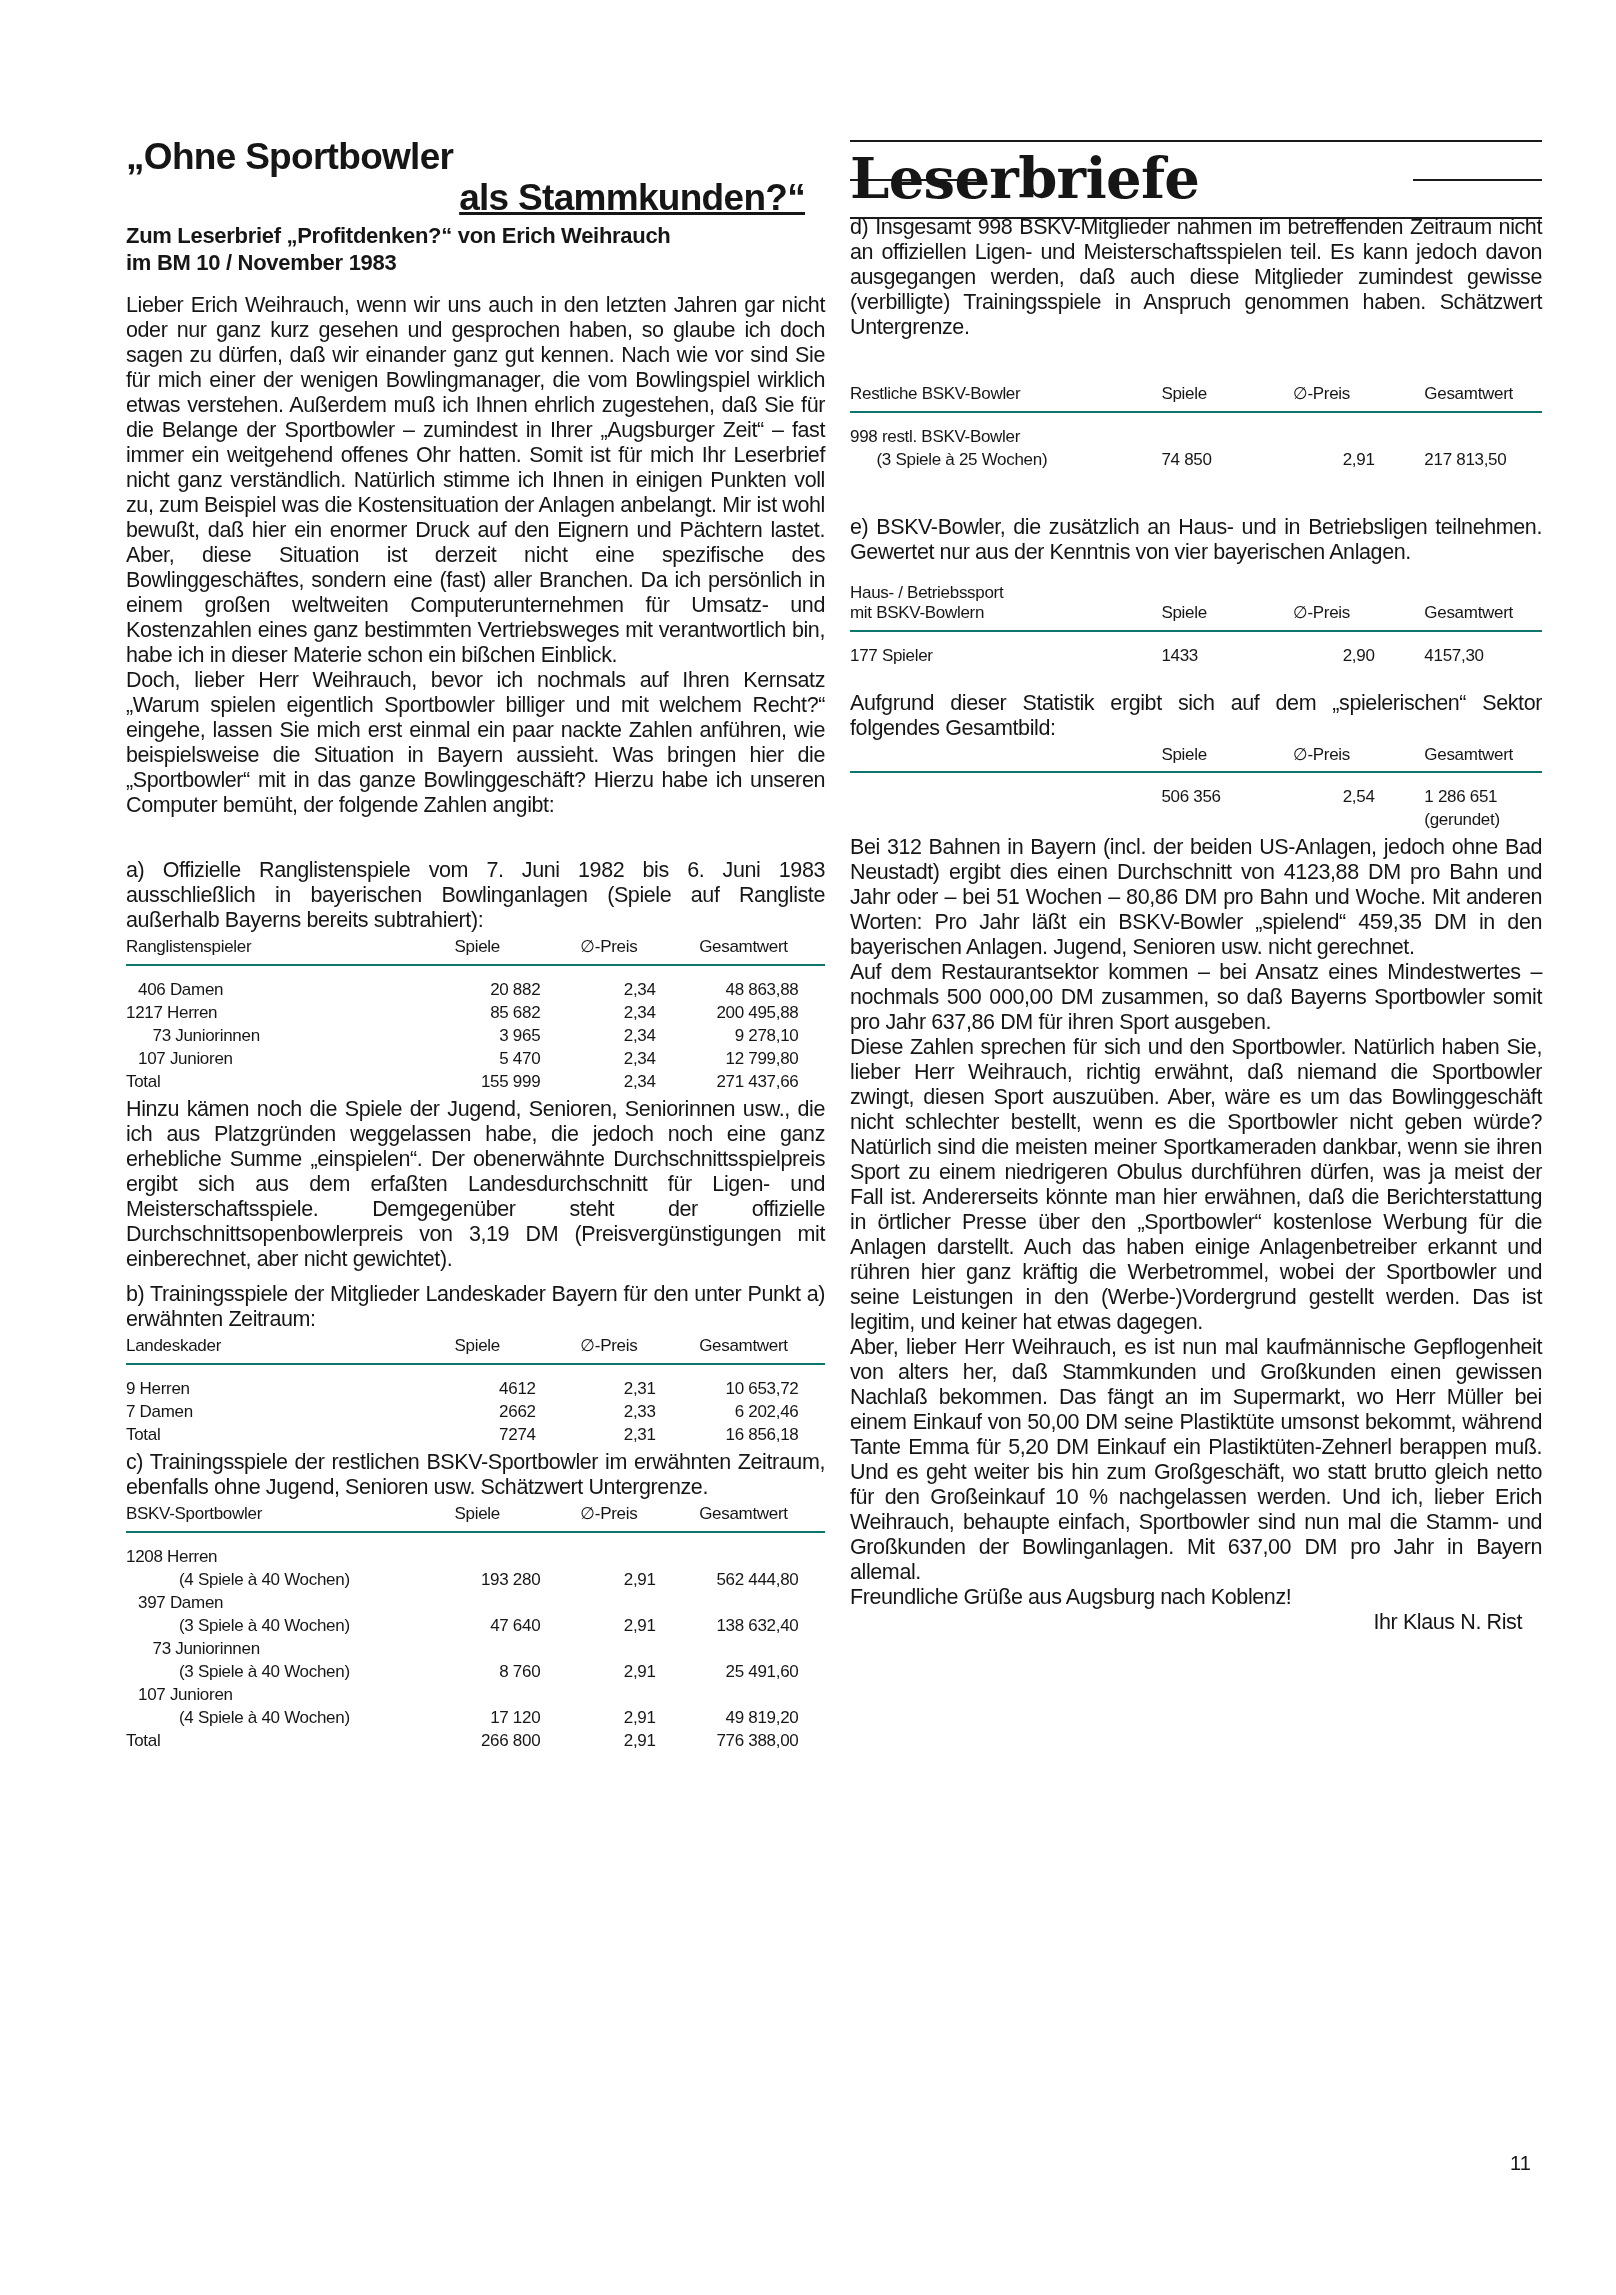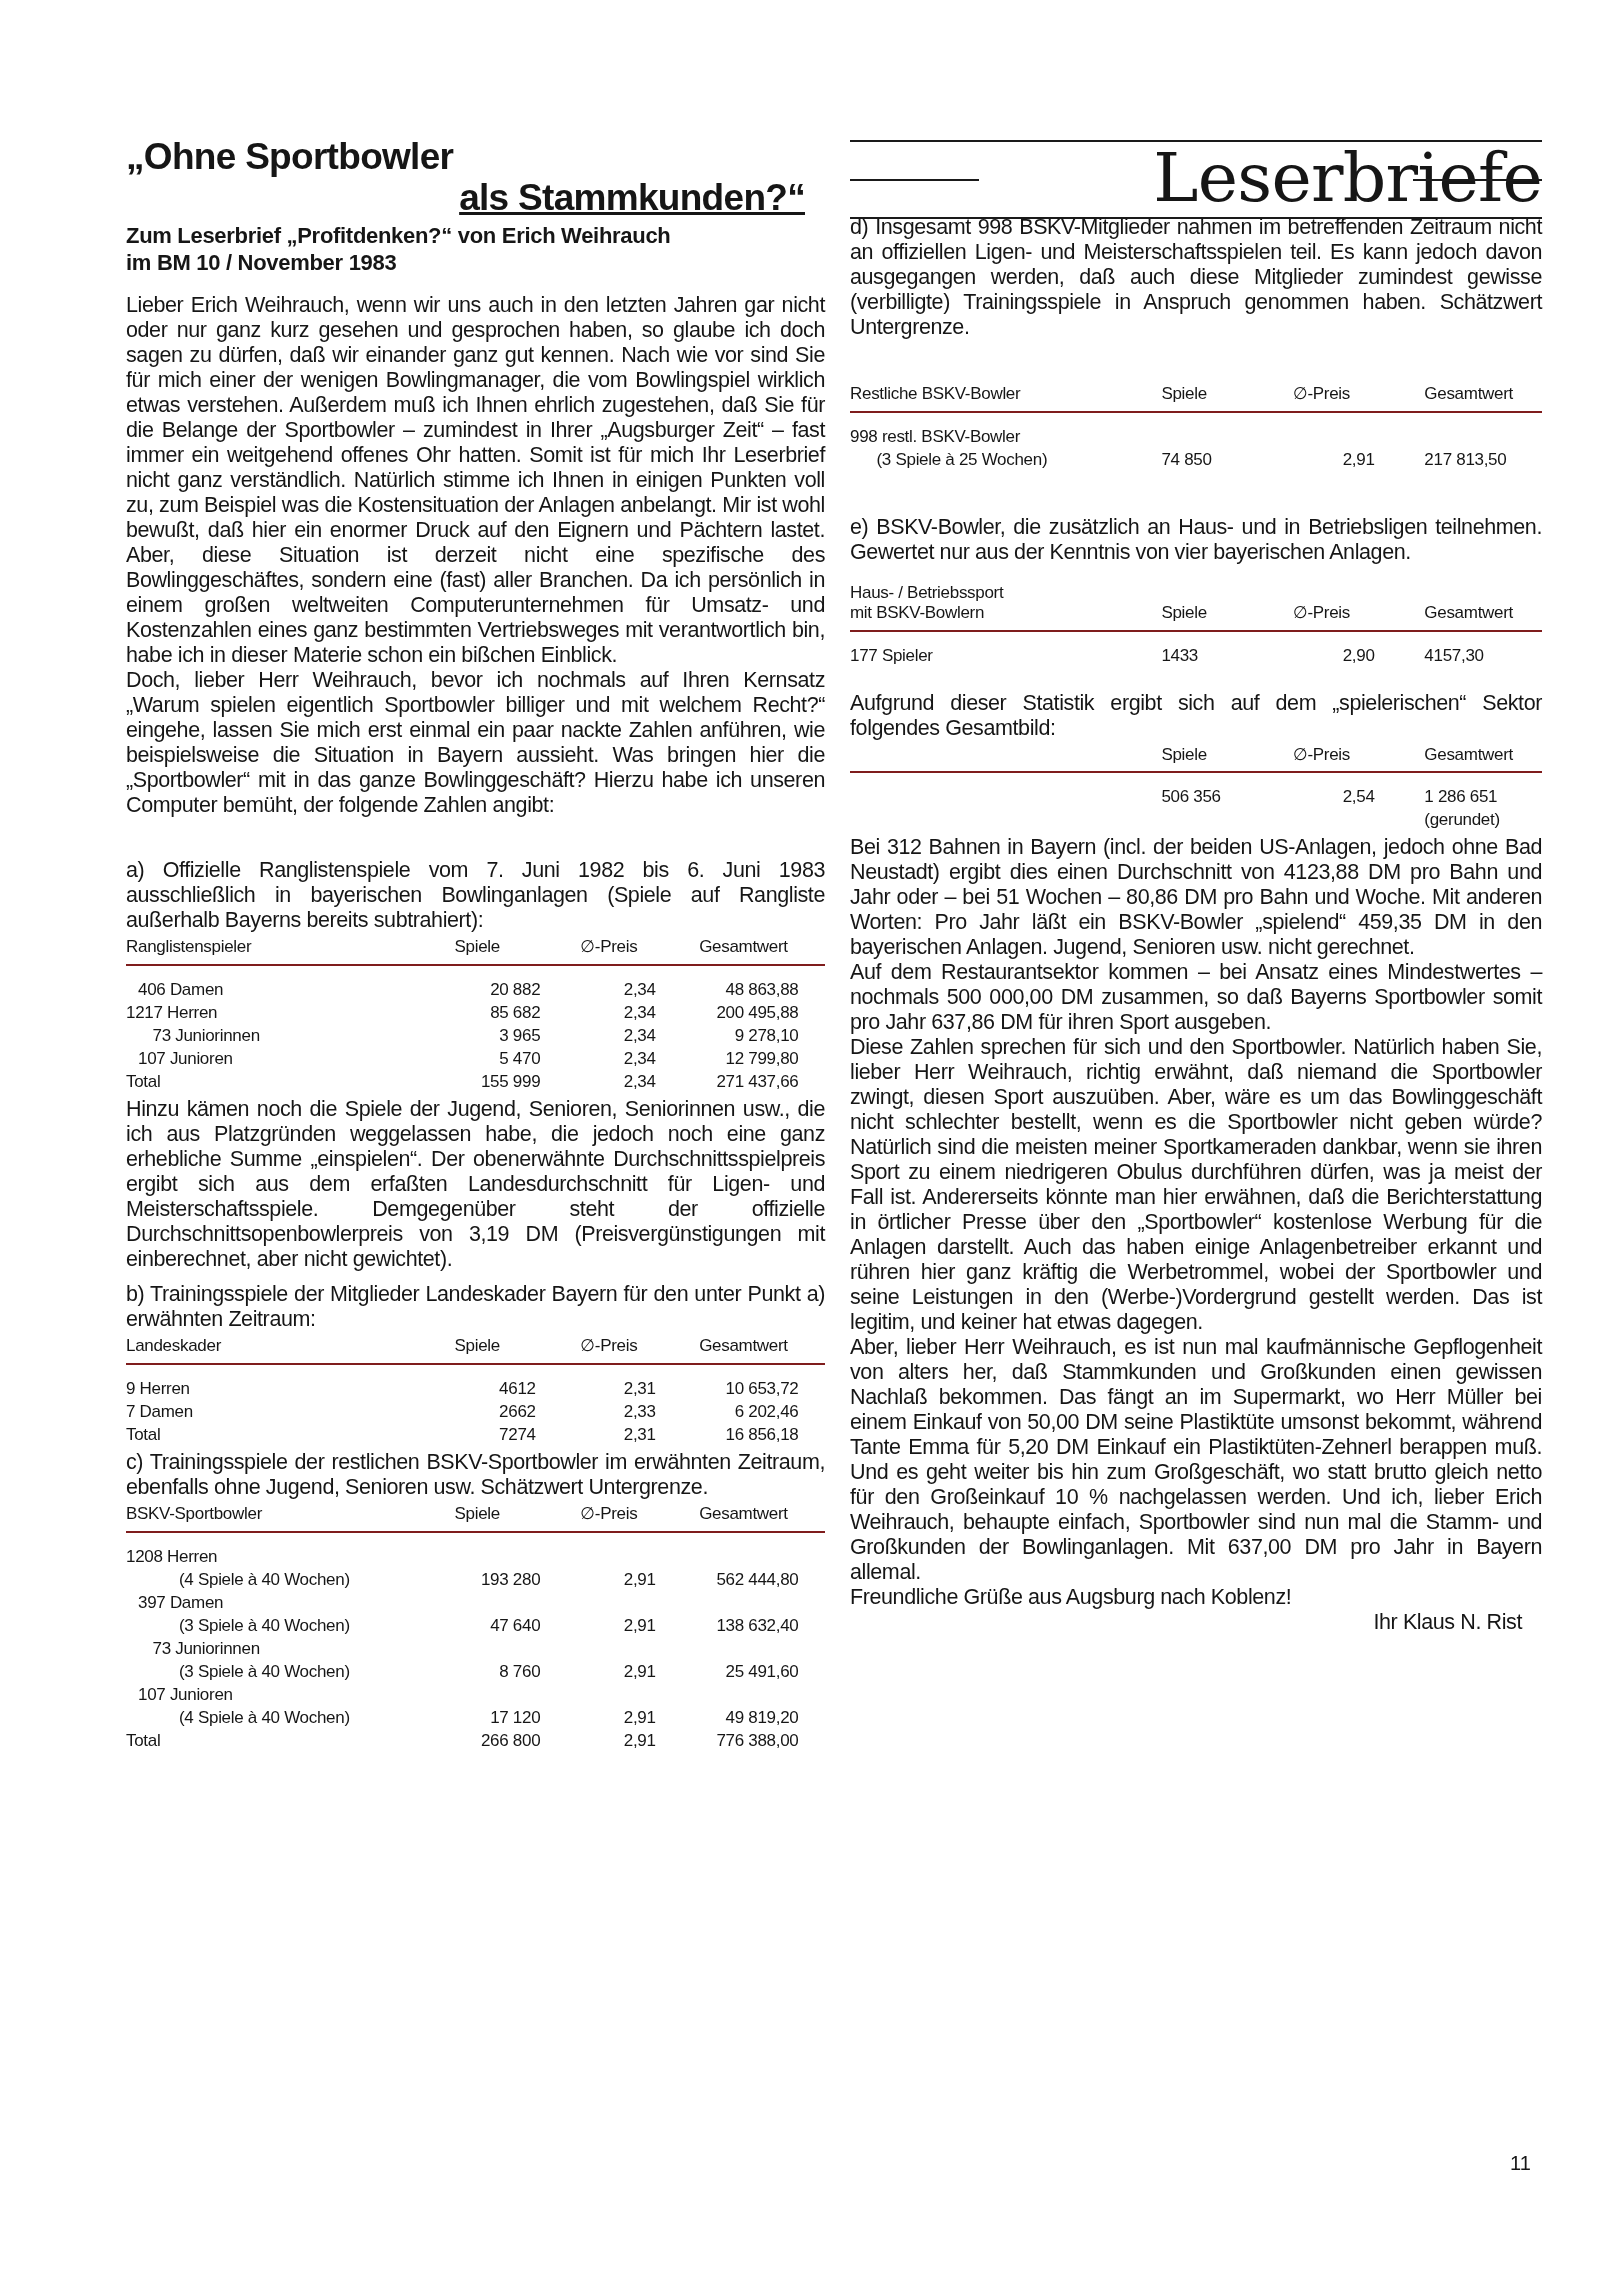--- a/index.html
+++ b/index.html
@@ -8,42 +8,42 @@
   .col { position:absolute; }
   #left { left:126px; top:136px; width:699px; }
   #right { left:850px; top:136px; width:692px; }
   .title1 { font-family:"Liberation Sans", sans-serif; font-weight:bold; font-size:37px; line-height:41px; letter-spacing:-0.7px; margin:0; }
   .title2 { font-family:"Liberation Sans", sans-serif; font-weight:bold; font-size:37px; line-height:41px; letter-spacing:-0.7px; margin:0; text-align:right; padding-right:20px;text-decoration:underline; }
   .subtitle { font-weight:bold; font-size:22px; line-height:26.5px; margin:5.3px 0 17px 0; letter-spacing:-0.3px; }
   p.body { font-size:21.5px; line-height:25px; margin:0; text-align:justify; letter-spacing:-0.4px; hyphens:manual; }
   .gap { height:25px; }
   .smallgap { height:10.6px; }
   table.stat { width:100%; border-collapse:collapse; font-size:17px; letter-spacing:-0.3px; margin:4px 0 4px 0; }
-  table.stat th { font-weight:normal; text-align:left; padding:0 0 6.6px 0; border-bottom:2px solid #7f1d1d; vertical-align:bottom; line-height:20px; }
+  table.stat th { font-weight:normal; text-align:left; padding:0 0 6.6px 0; border-bottom:2px solid #0f766e; vertical-align:bottom; line-height:20px; }
   table.stat td { padding:0; line-height:23px; vertical-align:top; }
   table.stat tr.first td { padding-top:12px; }
   .c1 { width:47%; }
   .c2 { width:18%; }
   .c3 { width:17%; }
   .c4 { width:18%; }
   td.num { text-align:right; padding-right:40px !important; }
   td.num2 { text-align:center; }
   td.num4 { text-align:right; padding-right:26.5px !important; }
   .ind1 { padding-left:12px !important;margin-top:28px; }
   .ind2 { padding-left:26.5px !important; }
   .ind3 { padding-left:53px !important; }
   
   .mast { position:relative; height:79px; margin-bottom:0; }
   .mast .rule { position:absolute; left:0; right:0; height:2px; background:#1a1a1a; }
   .mast .r-top { top:4px; }
   .mast .r-bot { top:81px; }
   .mast .r-midL { position:absolute; top:43px; left:0; width:129px; height:2px; background:#1a1a1a; }
   .mast .r-midR { position:absolute; top:43px; right:0; width:129px; height:2px; background:#1a1a1a; }
-  .mast .brand { position:absolute; top:9.3px; left:0; right:0; text-align:right;
-                 font-family:"DejaVu Serif", "Liberation Serif", serif; font-weight:normal; font-size:68px; line-height:66px; letter-spacing:-0.7px; }
+  .mast .brand { position:absolute; top:9.3px; left:0; right:0; text-align:left;
+                 font-family:"DejaVu Serif", "Liberation Serif", serif; font-weight:bold; font-size:56px; line-height:66px; letter-spacing:-0.7px; }
   .sign { text-align:right; font-size:21.5px; line-height:25px; letter-spacing:-0.4px; padding-right:20px; }
   .pagenum { position:absolute; left:1510px; top:2152px; font-size:20px; }
   .right-intro { margin-top:91px; }
   table.stat.r td.num { padding-right:0 !important; text-align:left; }
   table.stat.r td.num4 { text-align:left; padding-right:0 !important; }
   table.stat.r .c1 { width:45%; }
   table.stat.r .c2 { width:19%; }
   table.stat.r .c3 { width:19%; }
   table.stat.r .c4 { width:17%; }
 </style>

